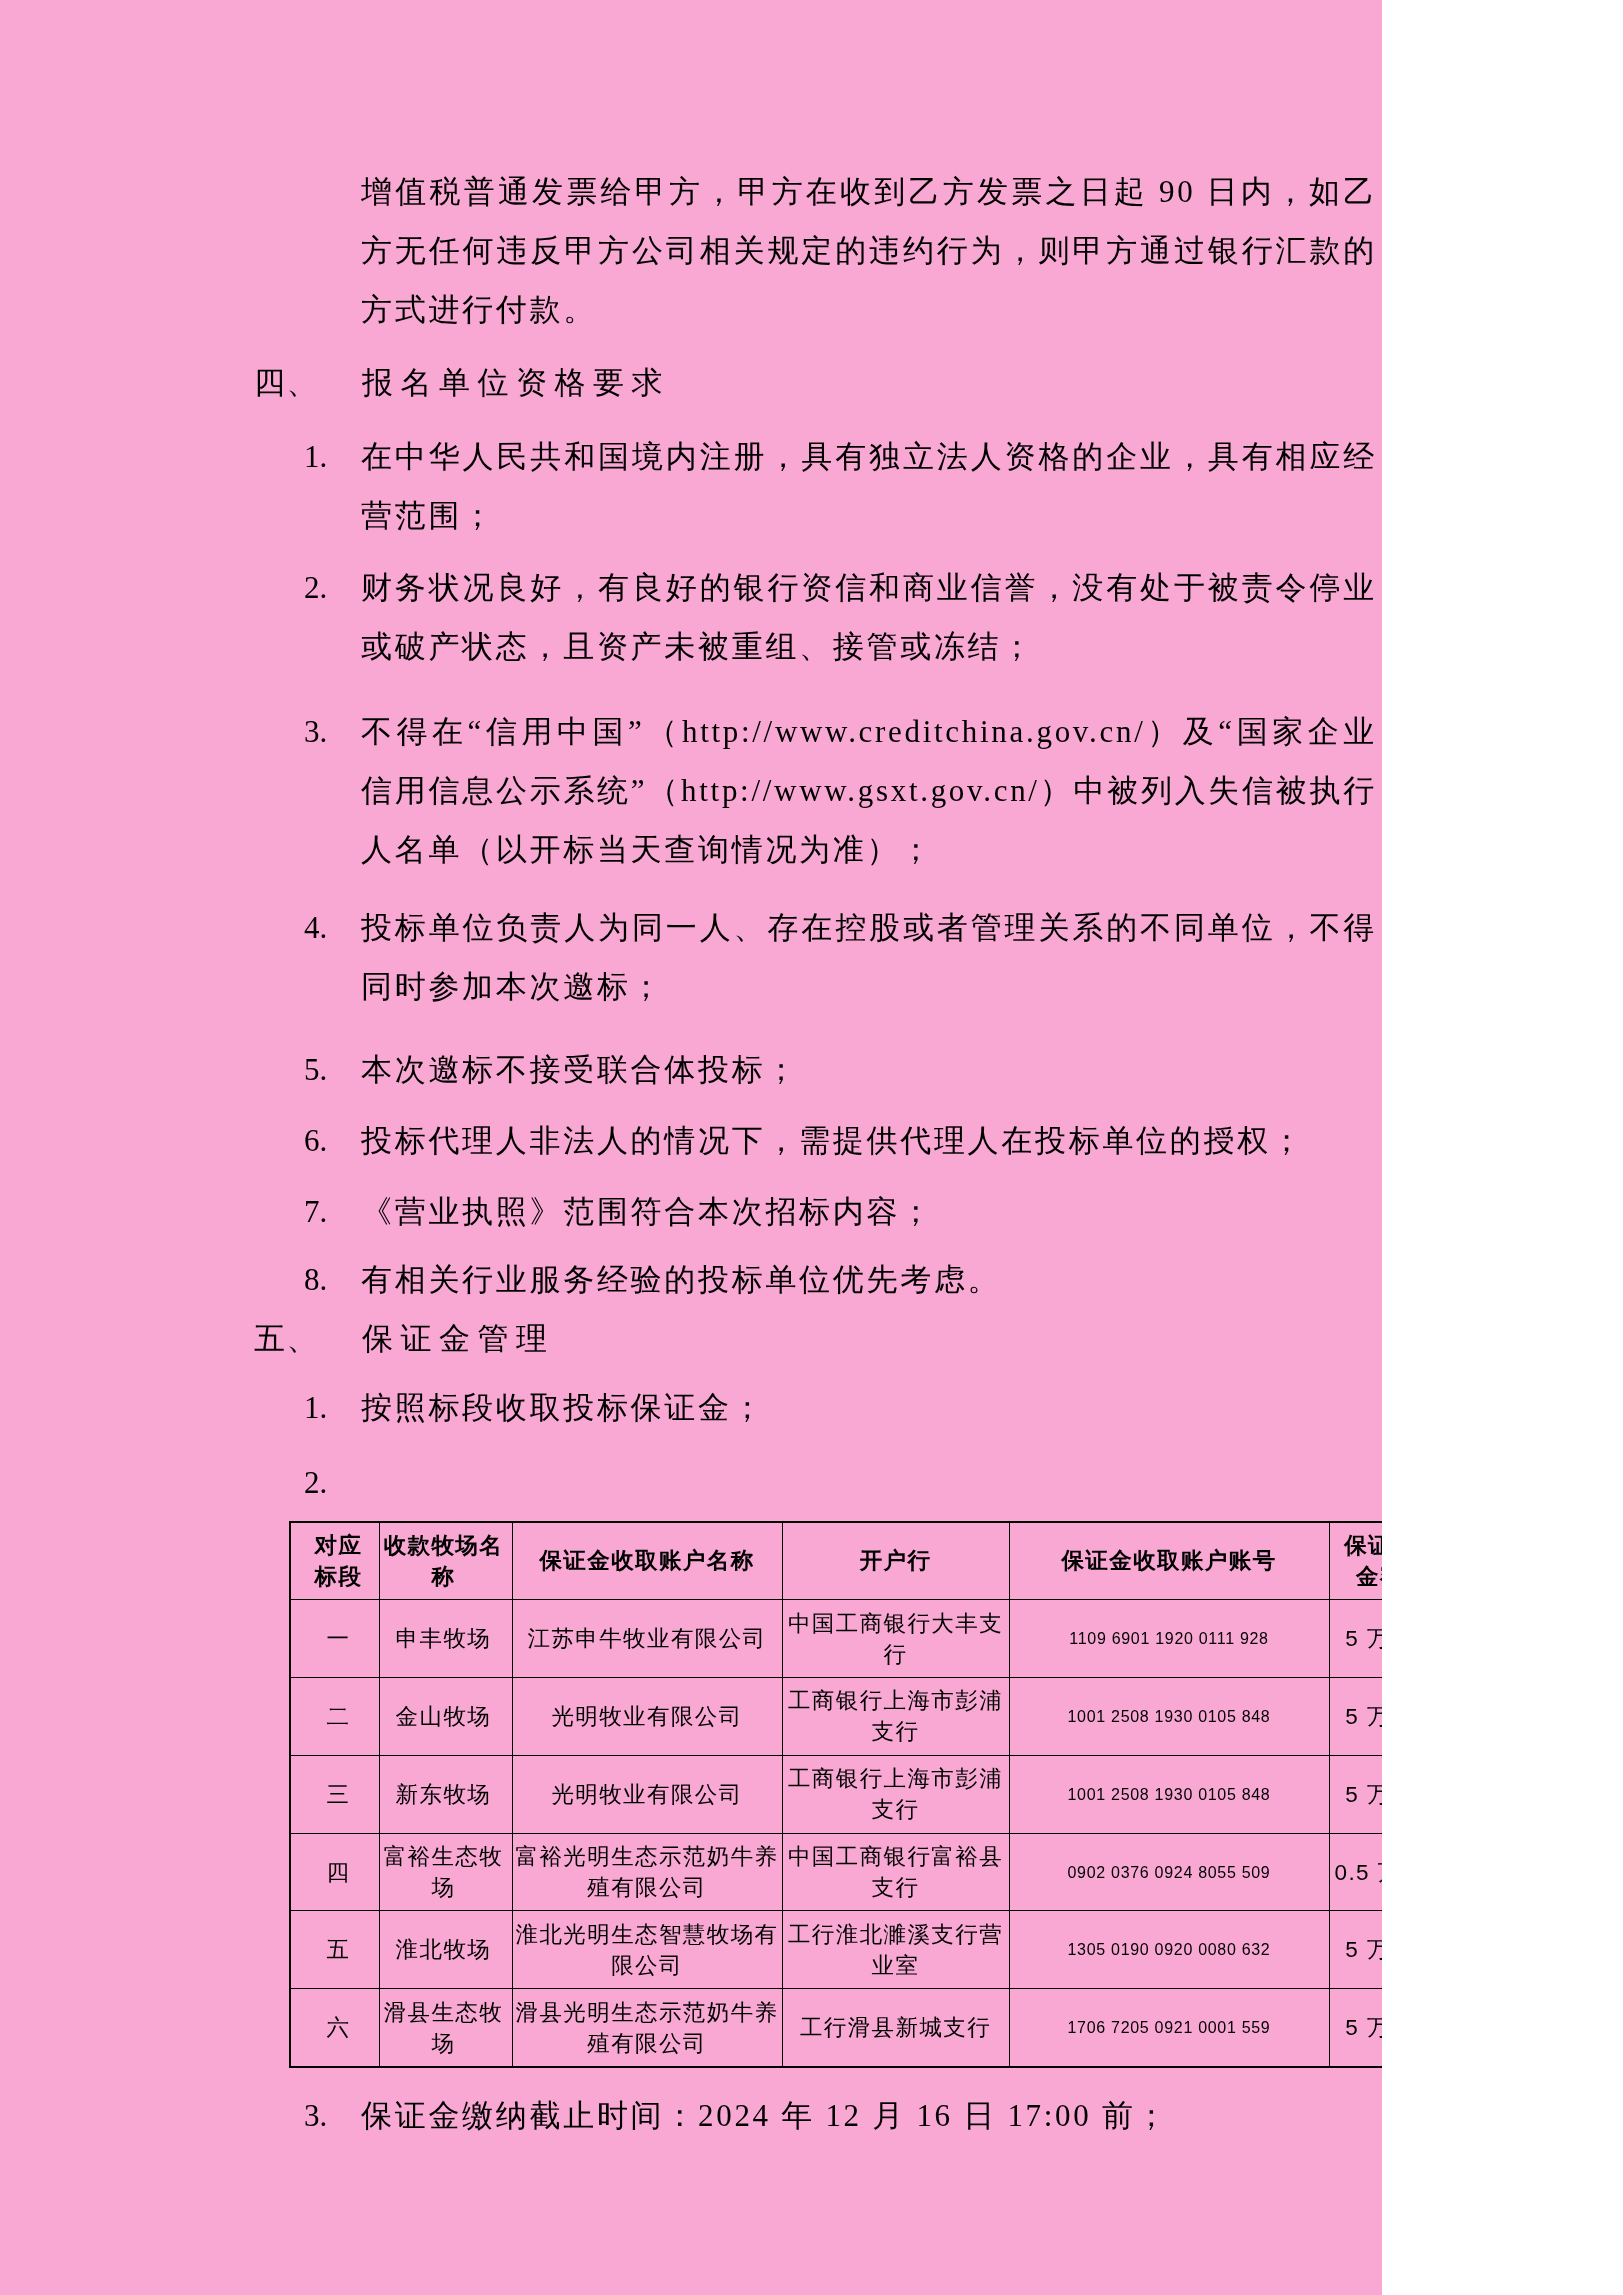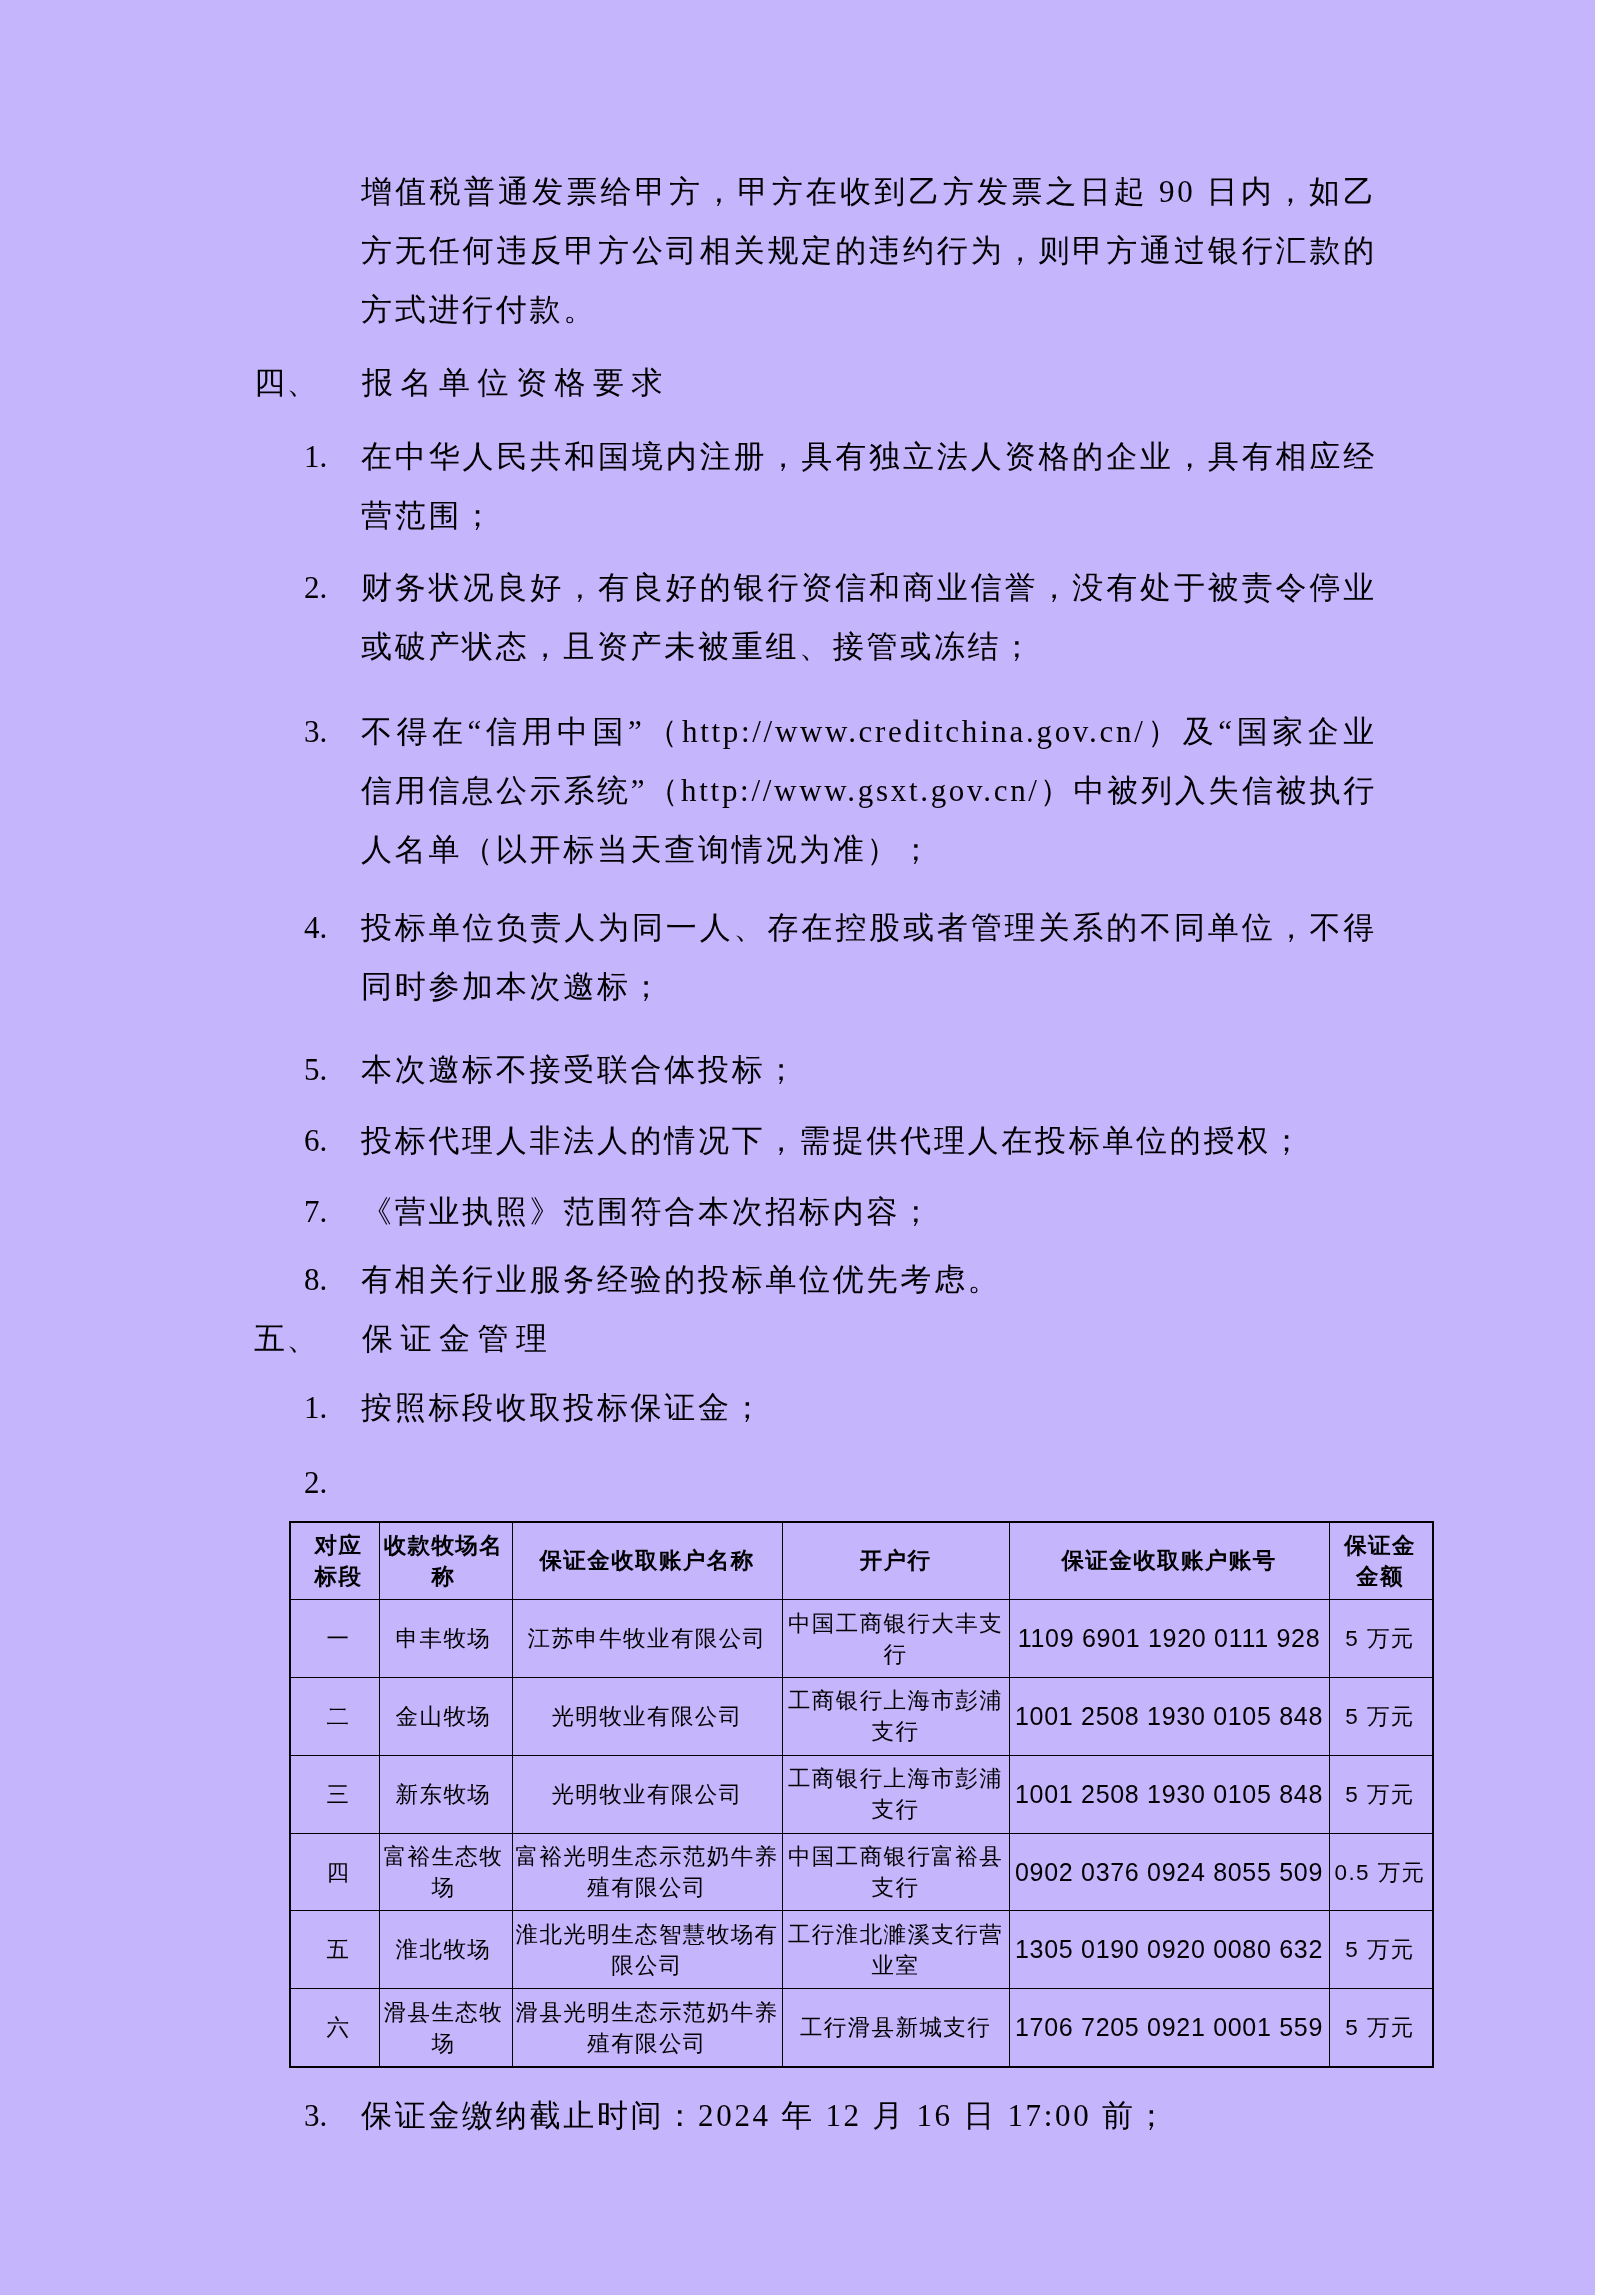--- a/index.html
+++ b/index.html
@@ -1,20 +1,20 @@
 <!DOCTYPE html>
 <html style="font-size:11px"><head>
 <meta charset="utf-8">
 <style>
   html,body{margin:0;padding:0;background:#ffffff;}
   .page{
     position:relative;
-    width:1595px;
+    width:1382px;
     height:2295px;
-    background:#c4b5fd;
+    background:#f9a8d4;
     color:#000000;
     font-family:"Liberation Serif","DejaVu Serif",serif;
     font-size:31px;
     overflow:hidden;
   }
   
   .para{
     margin:162px 0 0 361px;
     width:1016px;
     line-height:59px;
@@ -62,21 +62,21 @@
     vertical-align:middle;
     padding:1.4px 2.7px;
     line-height:31px;
     height:74px;
     overflow:hidden;
   }
   table.dep th{font-weight:700;}
   table.dep th:nth-child(1),table.dep td:nth-child(1){padding-left:17px;padding-right:9.5px;}
   table.dep th:nth-child(2),table.dep td:nth-child(2){padding-left:4px;padding-right:8.2px;}
   table.dep th:nth-child(6),table.dep td:nth-child(6){padding-left:4px;padding-right:5.5px;margin-left:16px;}
-  table.dep td:nth-child(5){white-space:nowrap;letter-spacing:0.7px;font-size:25px;}
+  table.dep td:nth-child(5){white-space:nowrap;letter-spacing:0.7px;font-size:16px;}
   col.c1{width:89px;} col.c2{width:133px;} col.c3{width:270px;}
   col.c4{width:227px;} col.c5{width:320px;} col.c6{width:104px;}
   .mt20{margin-top:13.6px;} .mt23{margin-top:15.7px;} .mt18{margin-top:12.3px;}
   .mt39{margin-top:26.6px;} .mt27{margin-top:18.4px;} .mt36{margin-top:24.5px;}
   .mt17{margin-top:11.6px;} .mt14{margin-top:9.5px;} .mt0{margin-top:0;}
   .mt24{margin-top:16.4px;} .mt26{margin-top:17.7px;}
 </style>
 </head>
 <body>
 

